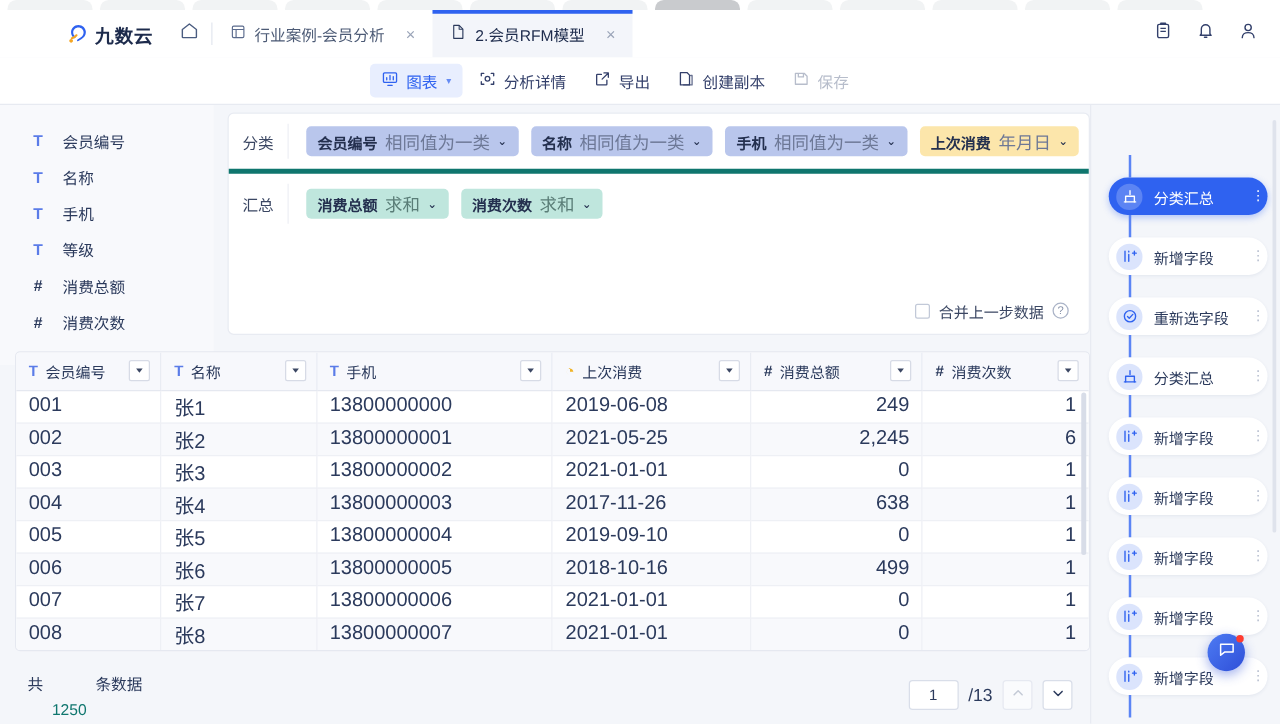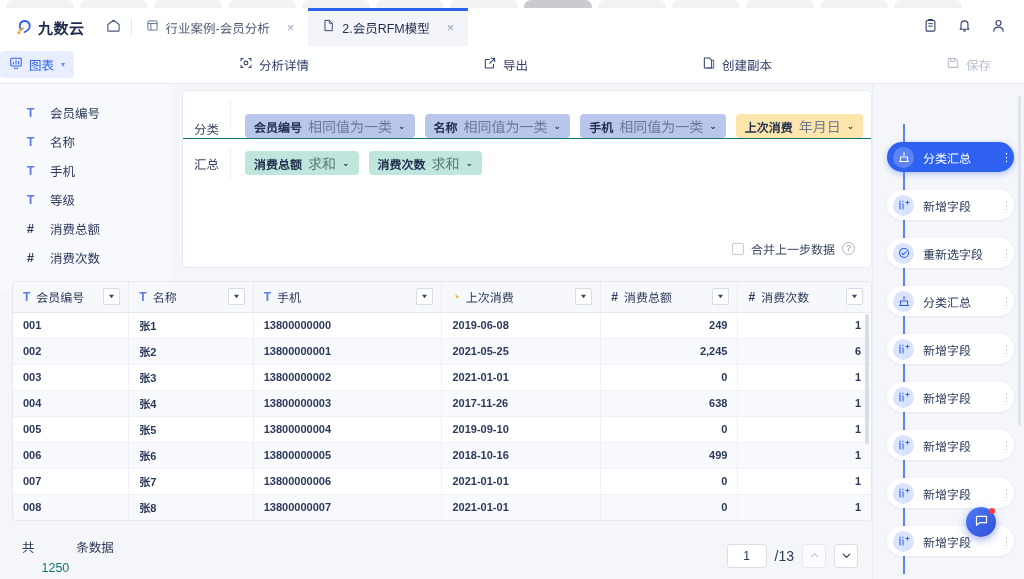--- a/index.html
+++ b/index.html
@@ -19,21 +19,21 @@
     display: flex; align-items: flex-start; gap: 6px; padding: 0 6px;
     overflow: hidden;
   }
   .bt { width: 68px; height: 14px; background: #f1f3f4; border-radius: 7px 7px 0 0; flex: none; }
   .bt.active { background: #c9cbce; }
 
   
   .topbar {
     position: absolute; top: 8px; left: 0; width: 1024px; height: 38px;
     background: #ffffff;
-    display: flex; align-items: stretch;
+    display: flex; align-items: stretch; padding-left: 38px;
   }
   .logo-wrap { display: flex; align-items: center; padding-left: 14px; gap: 5px; }
   .logo-mark { width: 19px; height: 19px; position: relative; flex: none; }
   .logo-text { font-size: 15px; font-weight: 700; color: #1d2b4c; letter-spacing: .5px; }
   .home-btn {
     display: flex; align-items: center; justify-content: center;
     width: 34px; margin-left: 12px; color: #4a5c80;
   }
   .tab-div { width: 1px; background: #e3e7ef; margin: 10px 0; }
   .tabs { display: flex; align-items: stretch; height: 38px; }
@@ -46,22 +46,22 @@
   .tab.active { background: #f3f5fa; color: #1d2b4c; font-weight: 400; }
   .tab.active::before {
     content: ""; position: absolute; left: 0; right: 0; top: 0; height: 2.5px; background: #2f62f0;
   }
   .topbar-right { margin-left: auto; display: flex; align-items: center; gap: 19px; padding-right: 18px; color: #33406b; }
 
   
   .toolbar {
     position: absolute; top: 46px; left: 0; width: 1024px; height: 38px;
     background: #fff; border-bottom: 1px solid #e7eaf1;
-    display: flex; align-items: center; justify-content: space-between;
-    padding-right: 24px; gap: 4px;
+    display: flex; align-items: center; justify-content: center;
+    padding-right: 40px; gap: 4px;
   }
   .tb-item {
     display: flex; align-items: center; gap: 6px;
     font-size: 12.5px; color: #34406b; padding: 4px 9px; border-radius: 4px; cursor: pointer;
   }
   .tb-item.accent { background: #e8eefe; color: #2f62f0; }
   .tb-item.disabled { color: #b7bdcb; cursor: default; }
   .caret-sm { font-size: 8px; opacity: .7; margin-left: 1px; }
 
   
@@ -76,21 +76,21 @@
   .f-ico { font-size: 12.5px; font-weight: 700; width: 11px; text-align: center; }
   .f-ico.text { color: #5b7ce8; }
   .fields-scroll { position: absolute; right: 6px; top: 10px; width: 3px; height: 168px; background: #dfe3ec; border-radius: 2px; }
 
   
   .cfg {
     position: absolute; left: 182px; top: 6px; width: 690px; height: 178px;
     background: #fff; border: 1px solid #e8ebf2; border-radius: 5px;
   }
   .cfg-row { display: flex; align-items: center; min-height: 48px; }
-  .cfg-row.r1 { border-bottom: 1px solid #0f766e; align-items: flex-end; }
+  .cfg-row.r1 { border-bottom: 4px solid #0f766e; }
   .cfg-label { width: 47px; text-align: center; font-size: 12.5px; color: #3b4763; flex: none; }
   .cfg-sep { width: 1px; align-self: stretch; background: #eef0f5; margin: 8px 0; }
   .chips { display: flex; align-items: center; gap: 10px; padding-left: 14px; flex-wrap: wrap; }
   .chip {
     display: inline-flex; align-items: center; gap: 6px;
     height: 24px; padding: 0 9px; border-radius: 4px;
     font-size: 12px; cursor: pointer; white-space: nowrap;
   }
   .chip .cname { font-weight: 700; color: #24304f; }
   .chip .csub { font-size: 14px; color: #6d7896; }
@@ -122,22 +122,22 @@
   .th-in { display: flex; align-items: center; gap: 6px; }
   .th-ico { font-weight: 700; font-size: 12px; }
   .th-ico.text { color: #5b7ce8; }
   .th-ico.date { color: #f0b429; }
   .th-title { flex: 1; text-align: left; }
   .th-btn {
     width: 17px; height: 17px; border: 1px solid #d7dbe6; border-radius: 2px; background: #fff;
     display: flex; align-items: center; justify-content: center; font-size: 7px; color: #3b4763;
   }
   tbody td {
-    height: 26px; font-size: 11px; color: #2b3a5c;
-    border-bottom: 1px solid #eef0f5; border-right: 1px solid #eef0f5; padding: 0 10px; font-weight: bold;
+    height: 26px; font-size: 16px; color: #2b3a5c;
+    border-bottom: 1px solid #eef0f5; border-right: 1px solid #eef0f5; padding: 0 10px;
   }
   tbody td:last-child { border-right: none; }
   tbody tr:nth-child(even) td { background: #f8f9fc; }
   td.num { text-align: right; }
   .tbl-scroll { position: absolute; right: 2px; top: 32px; width: 4px; height: 130px; background: #d8dde8; border-radius: 2px; }
 
   
   .pager {
     position: absolute; left: 0; top: 449px; width: 872px; height: 46px;
     display: flex; align-items: center; padding: 0 14px 0 22px;

